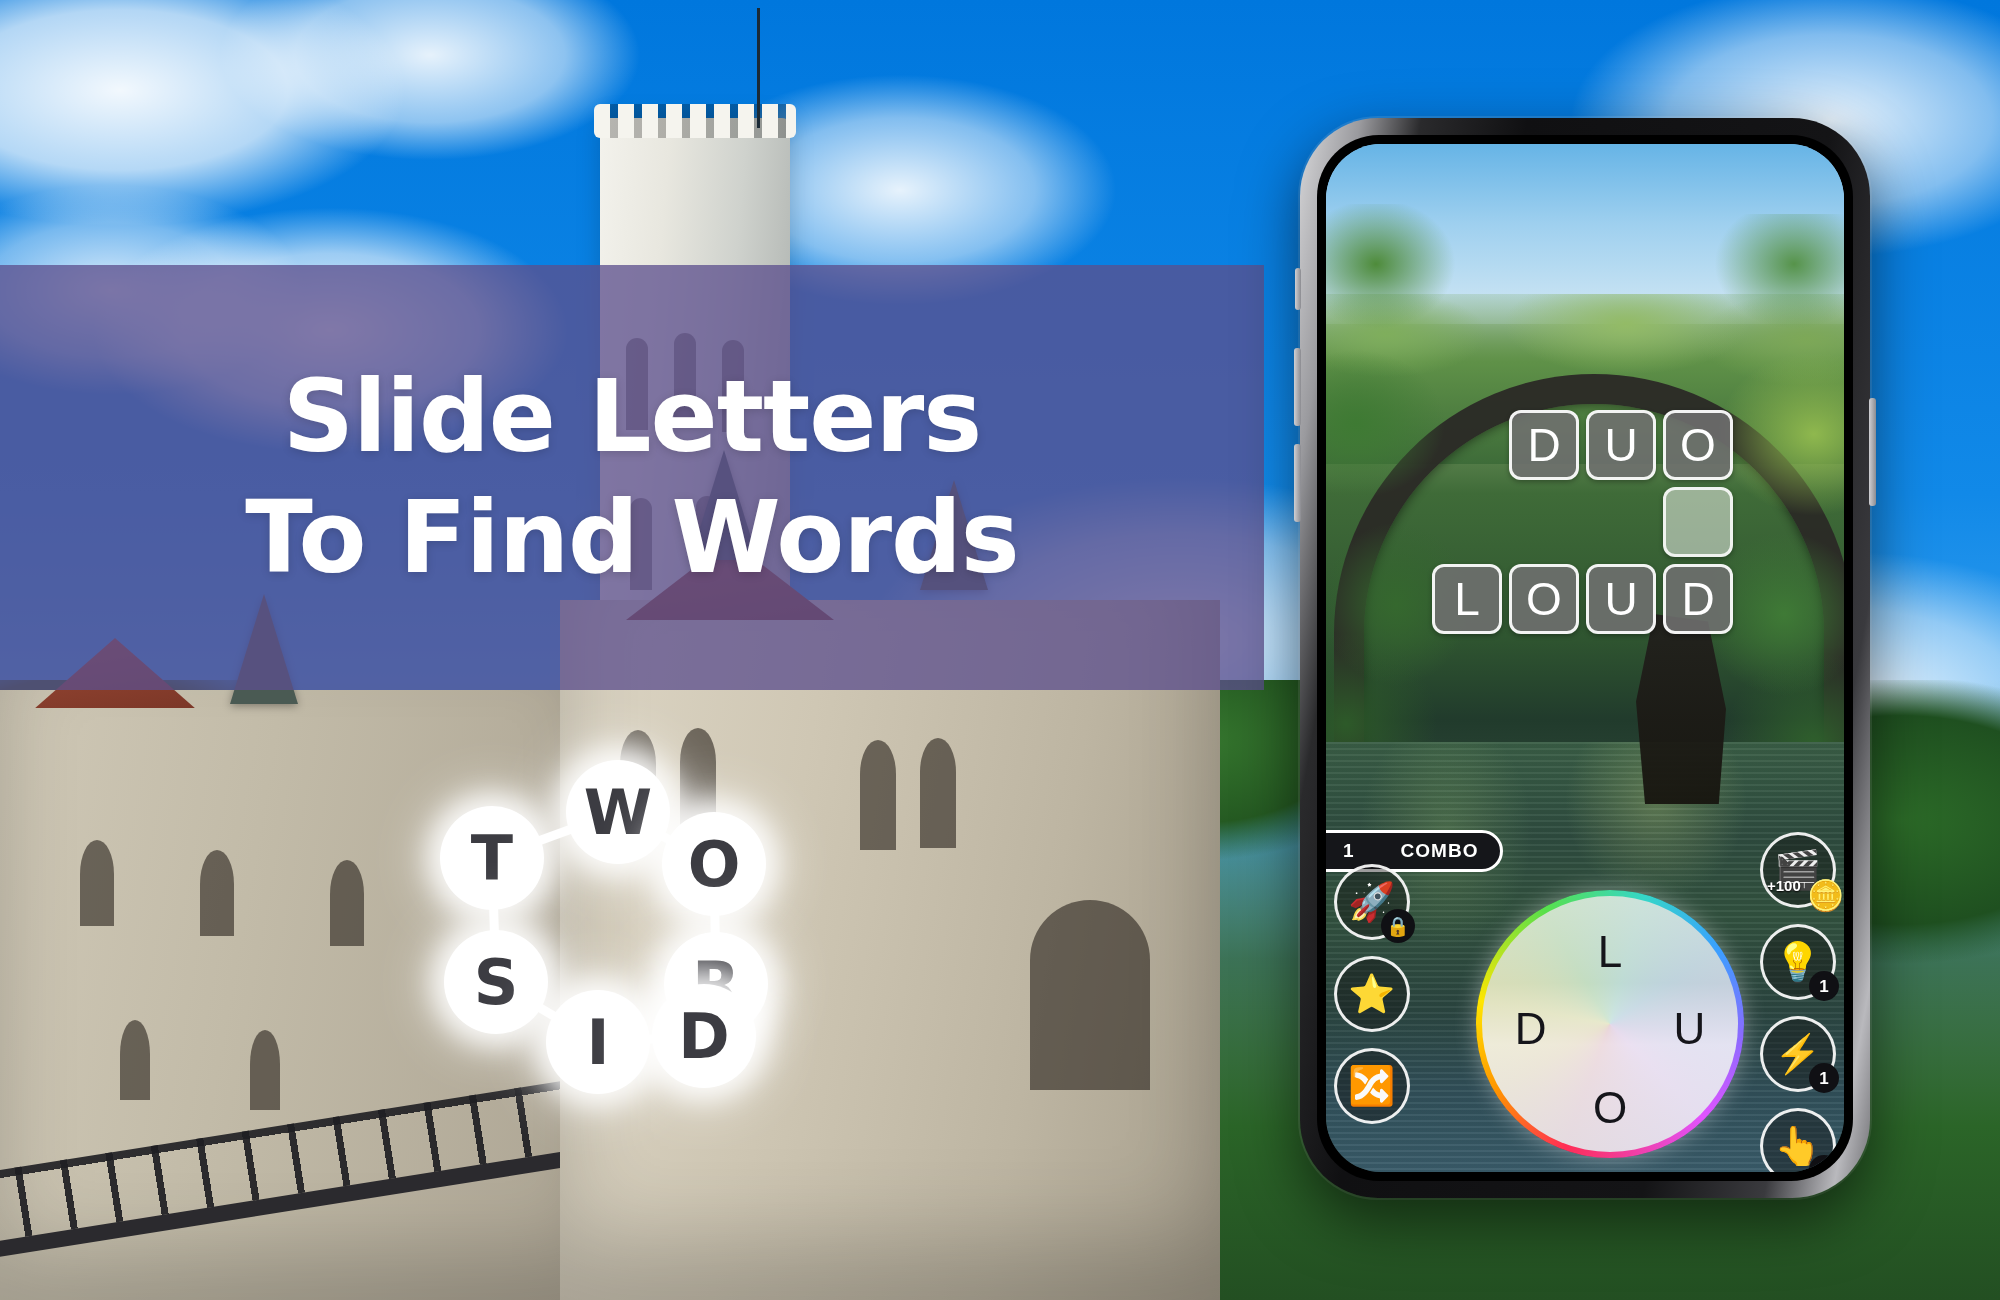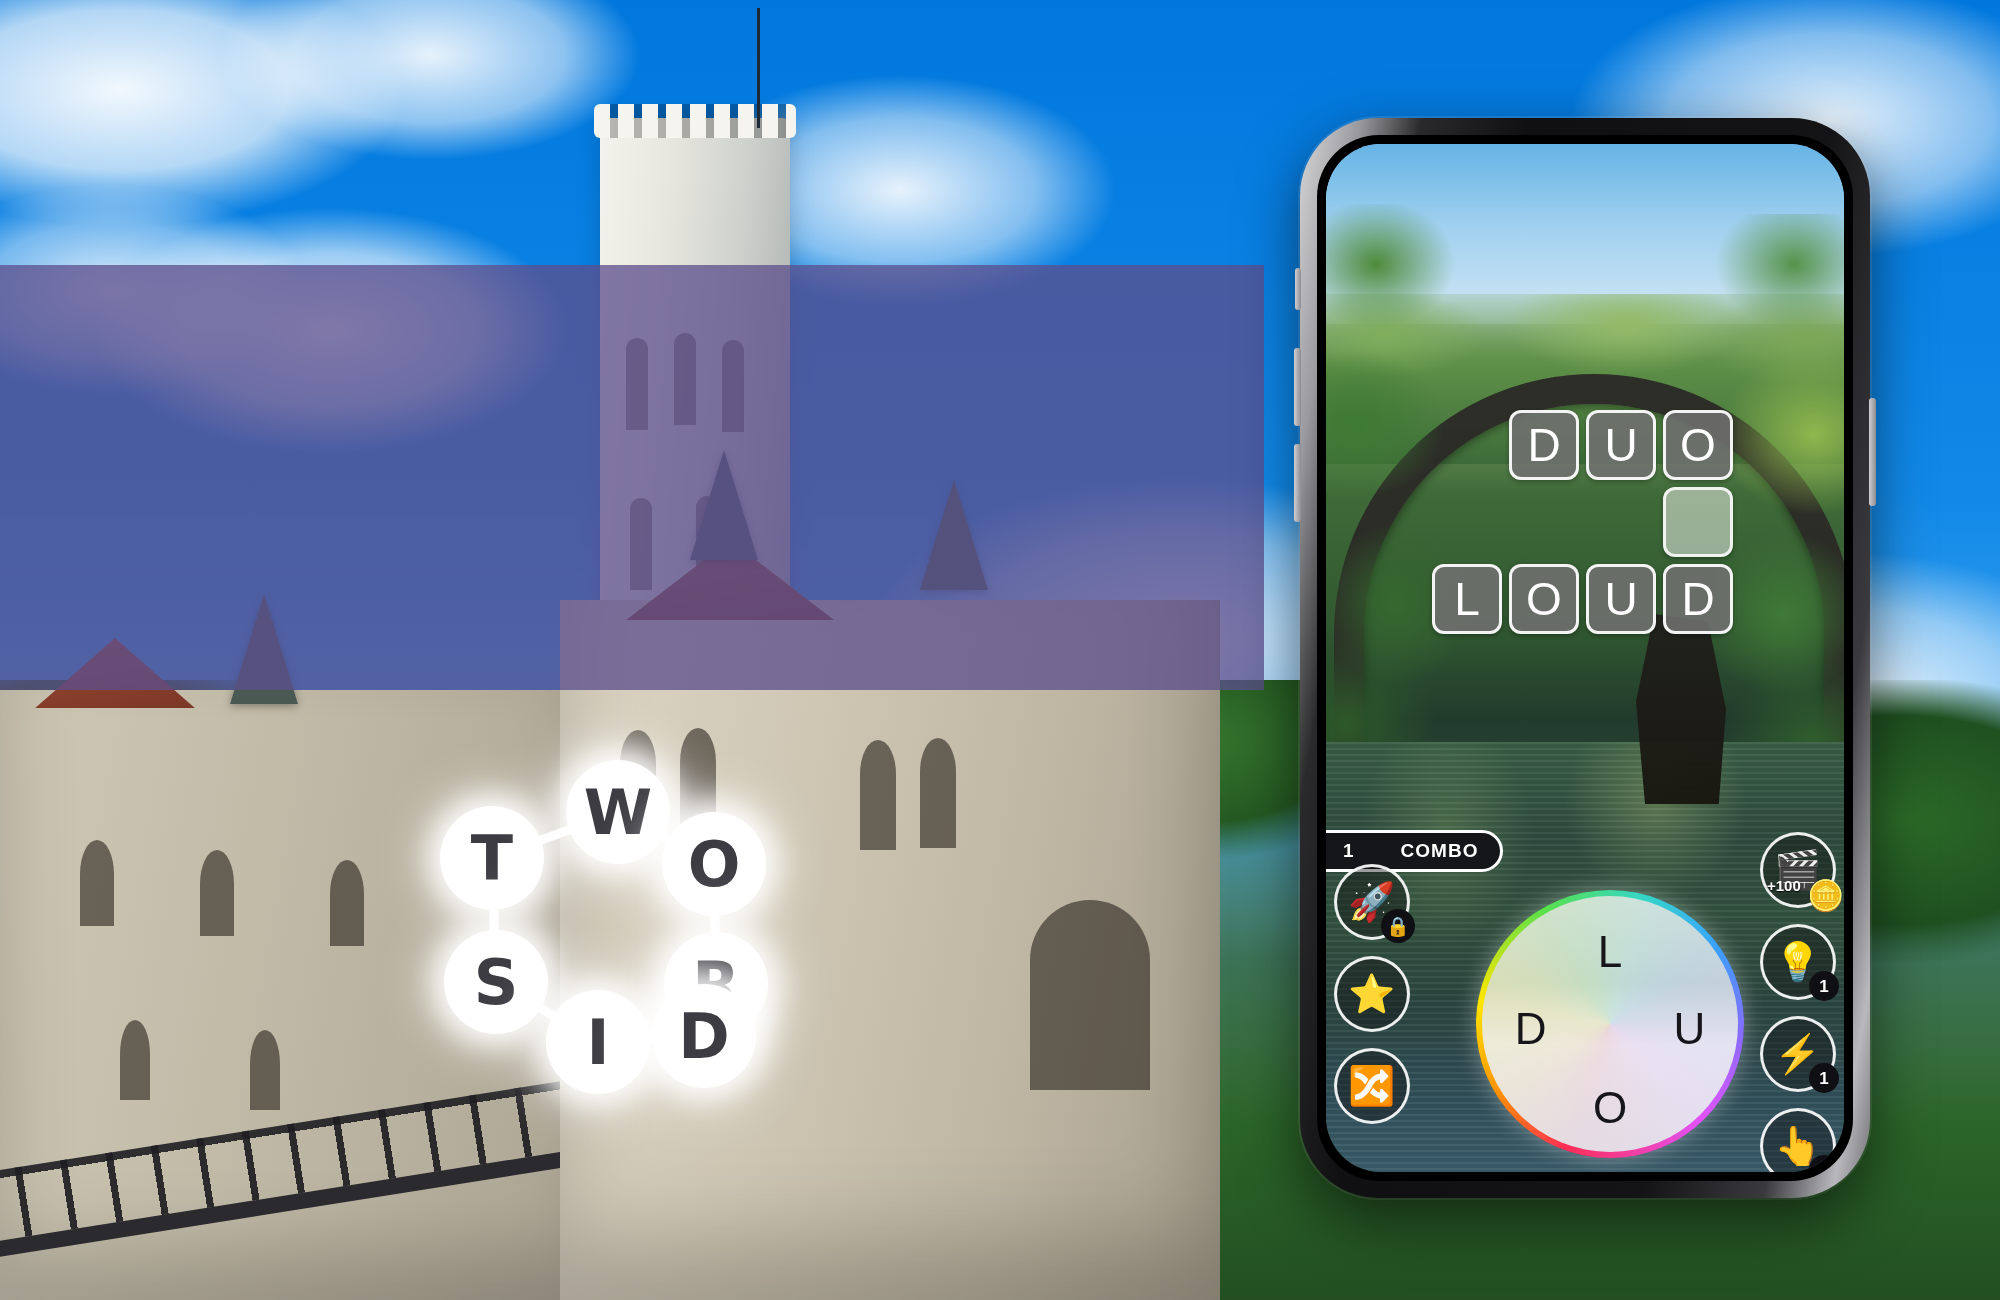--- a/index.html
+++ b/index.html
@@ -324,20 +324,24 @@
     <div class="spire" style="left:130px; top:-150px;"></div>
     <div class="spire" style="left:360px; top:-120px; border-bottom-color:#3f5a4c;"></div>
     <div class="gwindow" style="left:60px; top:130px; width:36px; height:110px;"></div>
     <div class="gwindow" style="left:120px; top:128px; width:36px; height:110px;"></div>
     <div class="gwindow" style="left:300px; top:140px; width:36px; height:110px;"></div>
     <div class="gwindow" style="left:360px; top:138px; width:36px; height:110px;"></div>
     <div class="gwindow" style="left:470px; top:300px; width:120px; height:190px; border-radius:60px 60px 0 0;"></div>
   </div>
 
   <div class="banner"></div>
+  <div class="title-block">
+    <div class="title-line">Slide Letters</div>
+    <div class="title-line">To Find Words</div>
+  </div>
 
   <div class="wordcircle">
     <svg class="wc-links" width="300" height="320">
       <line x1="52" y1="98" x2="178" y2="52" stroke="#ffffff" stroke-width="9" stroke-linecap="round"></line>
       <line x1="178" y1="52" x2="274" y2="104" stroke="#ffffff" stroke-width="9" stroke-linecap="round"></line>
       <line x1="274" y1="104" x2="276" y2="224" stroke="#ffffff" stroke-width="9" stroke-linecap="round"></line>
       <line x1="52" y1="98" x2="56" y2="222" stroke="#ffffff" stroke-width="9" stroke-linecap="round"></line>
       <line x1="56" y1="222" x2="158" y2="282" stroke="#ffffff" stroke-width="9" stroke-linecap="round"></line>
       <line x1="158" y1="282" x2="264" y2="276" stroke="#ffffff" stroke-width="9" stroke-linecap="round"></line>
       <line x1="264" y1="276" x2="276" y2="224" stroke="#ffffff" stroke-width="9" stroke-linecap="round"></line>

